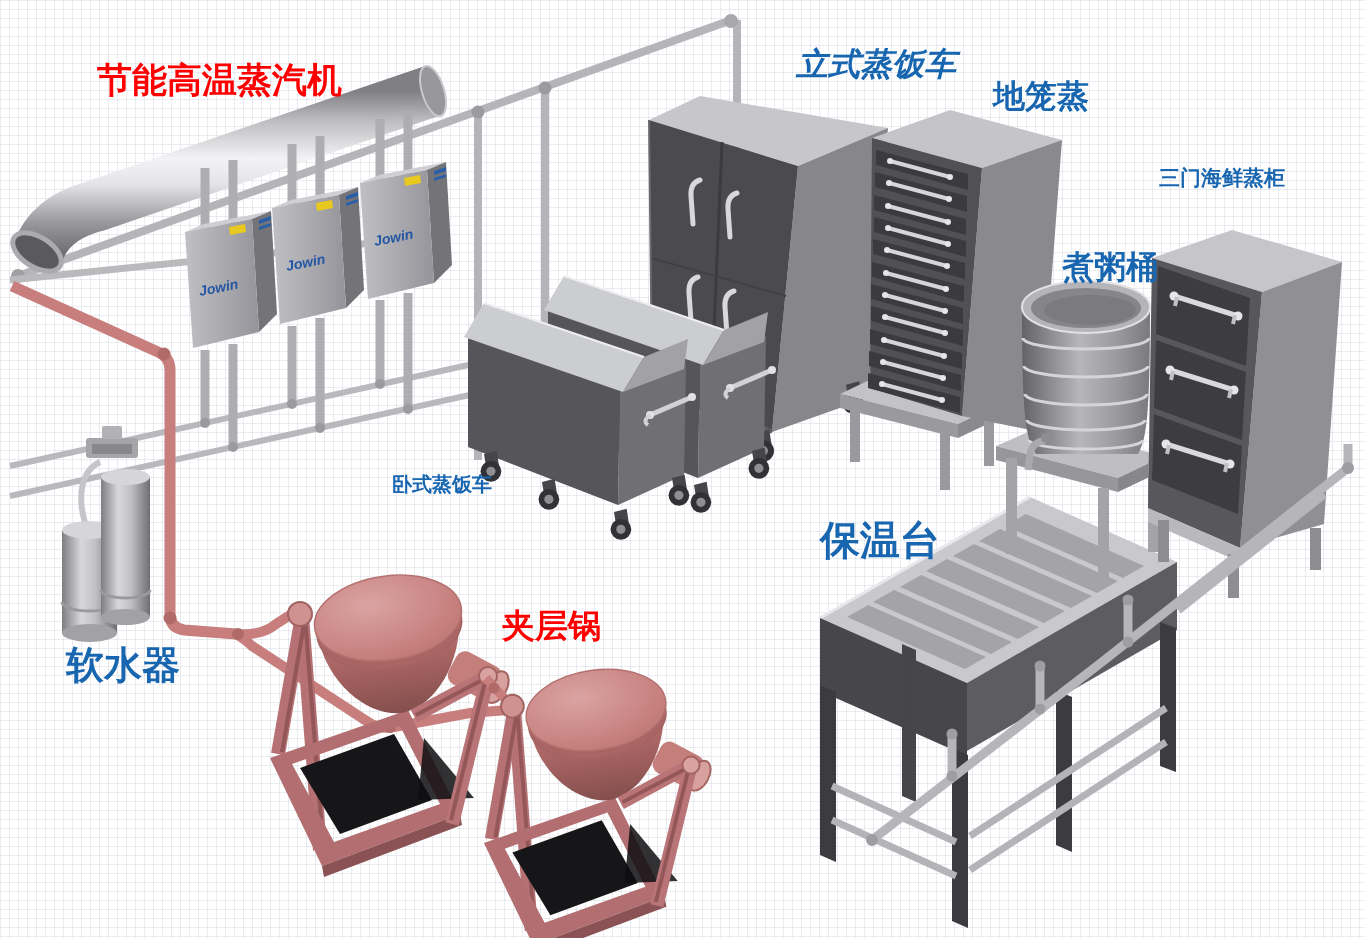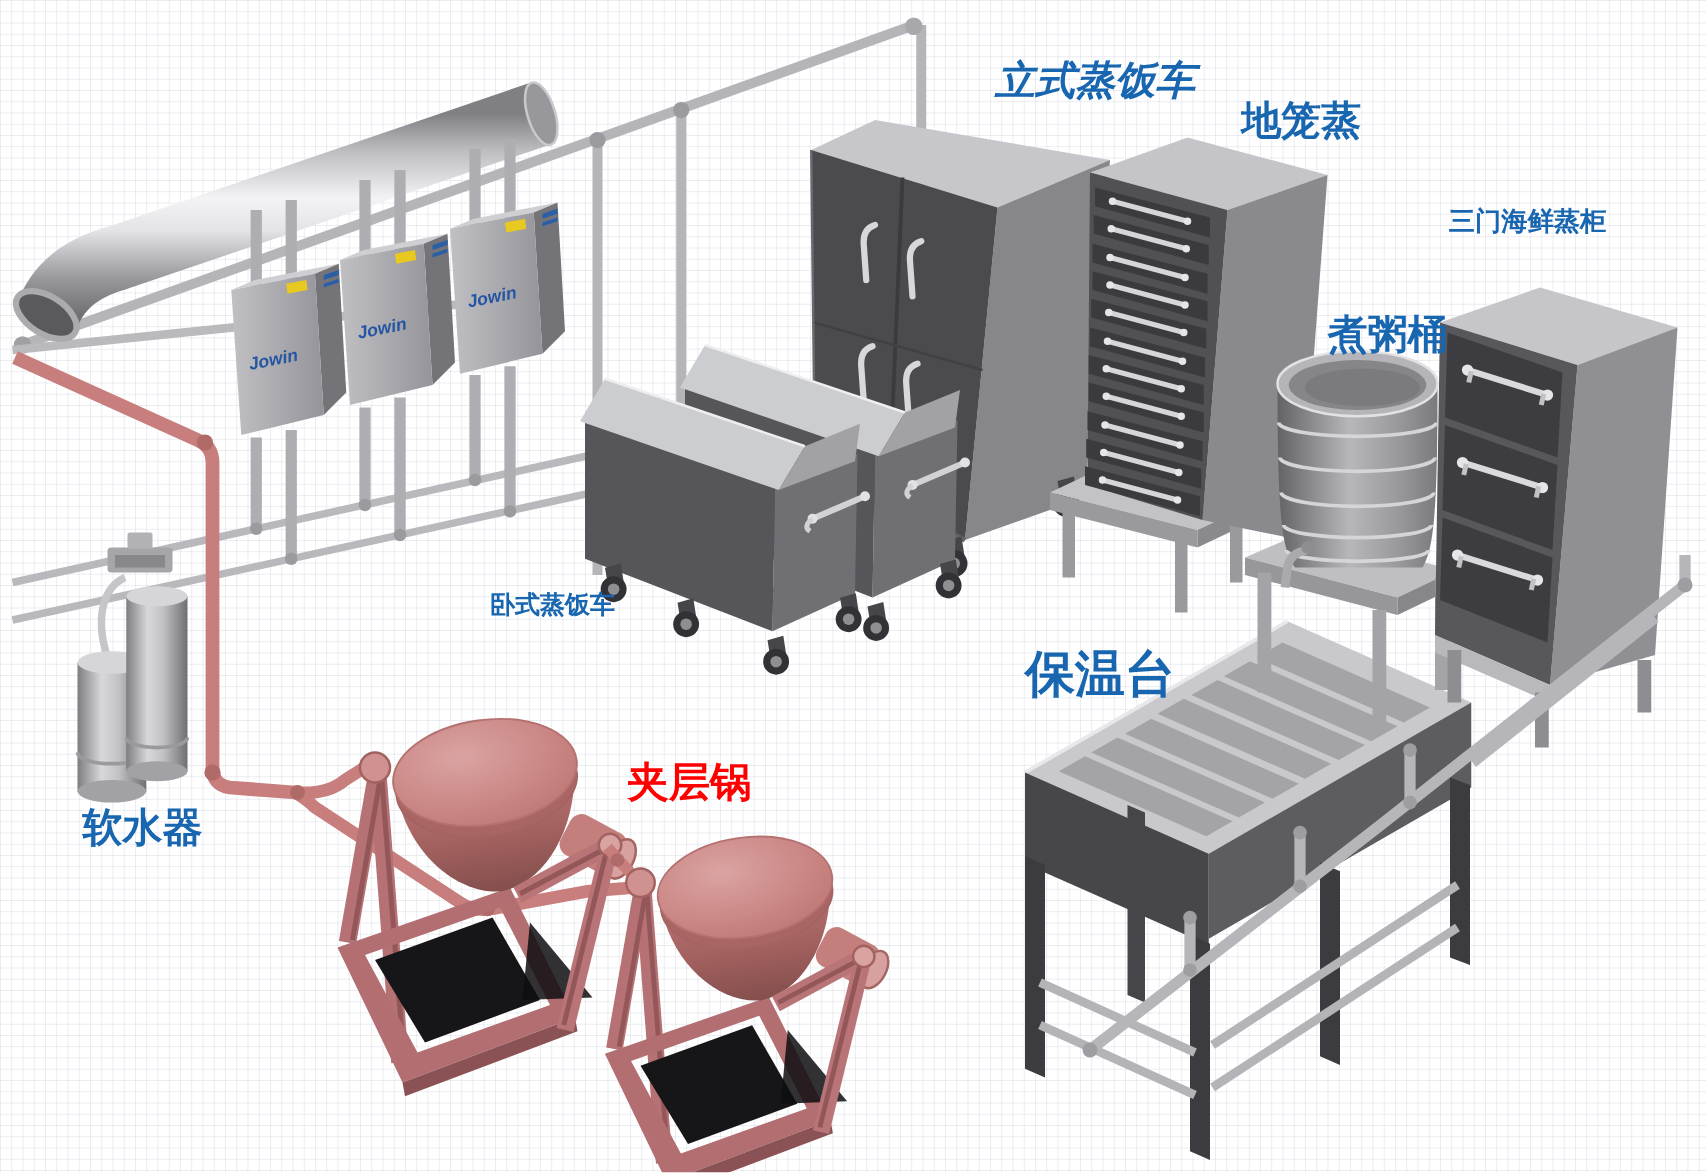--- a/index.html
+++ b/index.html
@@ -18,21 +18,21 @@
   .lbl.red{color:var(--label-red,#fe0000);}
   .lbl.blue{color:var(--label-blue,#1866b0);}
   #lbl-steam   {left:97px;  top:62px;  font-size:35px;}
   #lbl-vert    {left:796px; top:48px;  font-size:32px;font-style:italic;}
   #lbl-drawer  {left:993px; top:80px;  font-size:32px;}
   #lbl-seafood {left:1159px;top:167px; font-size:21px;}
   #lbl-porridge{left:1062px;top:251px; font-size:32px;}
   #lbl-horiz   {left:392px; top:474px; font-size:20px;}
   #lbl-warm    {left:820px; top:520px; font-size:40px;}
   #lbl-kettle  {left:502px; top:609px; font-size:33px;}
-  #lbl-soft    {left:66px;  top:646px; font-size:32px;}
+  #lbl-soft    {left:66px;  top:646px; font-size:38px;}
   .brand-text{font:italic bold 14px "Liberation Sans",sans-serif;fill:var(--brand-blue,#2456a4);}
 </style>
 </head>
 <body>
 
 <div id="stage">
 
 <svg id="scene-svg" width="1365" height="938" viewBox="0 0 1365 938">
   <defs>
     <linearGradient id="gPipeBig" x1="0" y1="0" x2="0" y2="1">
@@ -351,20 +351,21 @@
   </g>
 
   <g>
     <use href="#kettle" transform="translate(388,618)"></use>
     <path d="M486 678 Q498 692 510 704" stroke="#c77e7c" stroke-width="9" fill="none"></path>
     <circle cx="494" cy="688" r="5.5" fill="#b06b69"></circle>
     <use href="#kettle" transform="translate(596,710) scale(0.95)"></use>
   </g>
 </svg>
 
+<div class="lbl red" id="lbl-steam">节能高温蒸汽机</div>
 <div class="lbl blue" id="lbl-vert">立式蒸饭车</div>
 <div class="lbl blue" id="lbl-drawer">地笼蒸</div>
 <div class="lbl blue" id="lbl-seafood">三门海鲜蒸柜</div>
 <div class="lbl blue" id="lbl-porridge">煮粥桶</div>
 <div class="lbl blue" id="lbl-horiz">卧式蒸饭车</div>
 <div class="lbl blue" id="lbl-warm">保温台</div>
 <div class="lbl red" id="lbl-kettle">夹层锅</div>
 <div class="lbl blue" id="lbl-soft">软水器</div>
 
 </div>

